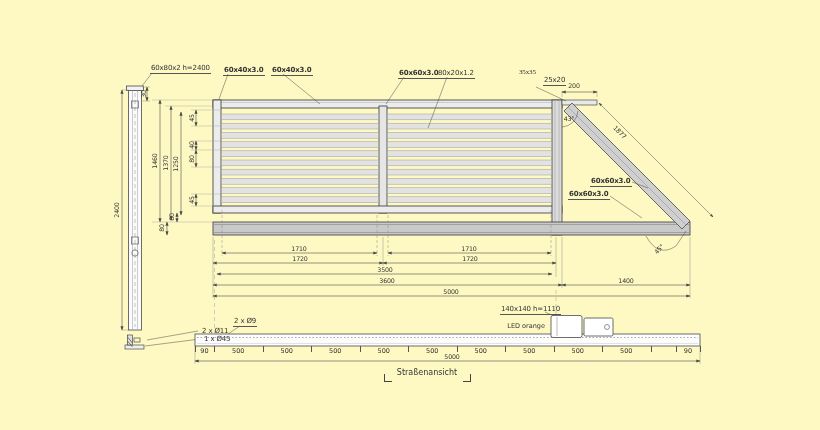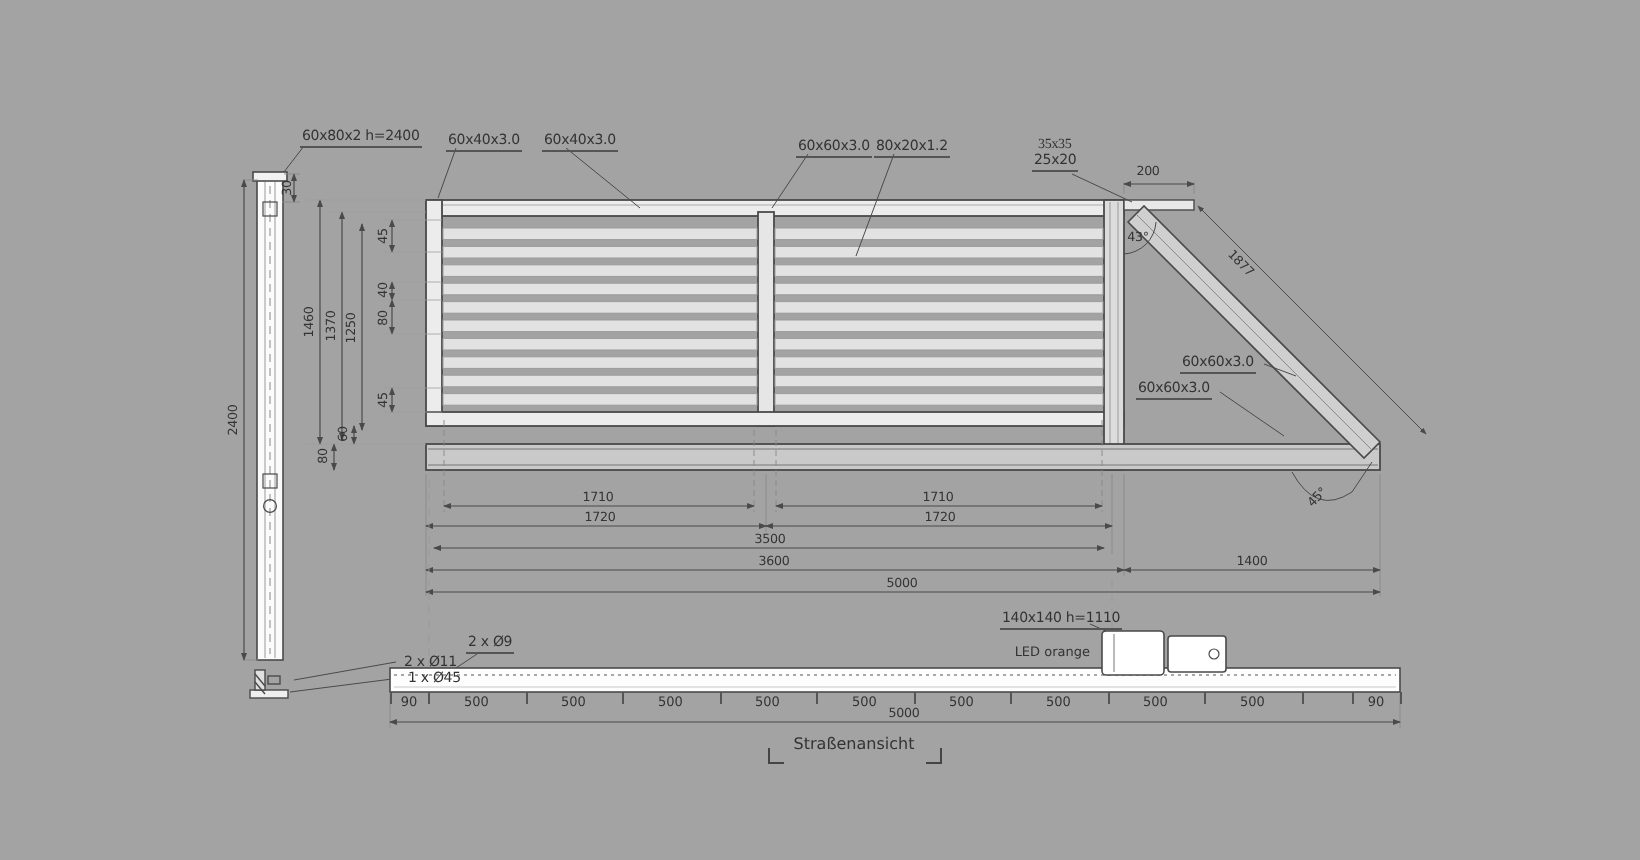--- a/index.html
+++ b/index.html
@@ -1,19 +1,19 @@
 <!DOCTYPE html>
 <html><head>
 <meta charset="utf-8">
 <style>
   html,body{margin:0;padding:0;background:#fff;}
-  .canvas{position:relative;width:820px;height:430px;background:#a3a3a3;overflow:hidden;
+  .canvas{position:relative;width:820px;height:430px;background:#fef9c3;overflow:hidden;
           font-family:"DejaVu Sans",sans-serif;color:#333;}
   .lbl{position:absolute;font-size:7px;line-height:1.15;white-space:nowrap;color:#333;letter-spacing:-0.15px;}
-  .b{font-weight:normal;}
+  .b{font-weight:bold;}
   .shelf{border-bottom:0.8px solid #555;padding:0 1px 0.5px 1px;}
   .ctr{transform:translate(-50%,-50%);}
   .v{transform:translate(-50%,-50%) rotate(-90deg);}
   .r45{transform:translate(-50%,-50%) rotate(45deg);}
   .rn45{transform:translate(-50%,-50%) rotate(-45deg);}
   .s6{font-size:6.3px;}
   .note{position:absolute;font-size:6.5px;line-height:1.2;text-align:right;color:#333;}
   .ruler-wrap{position:absolute;left:0;top:346px;width:820px;height:14px;}
   .ruler-label{position:absolute;top:1px;transform:translateX(-50%);font-size:6.5px;color:#333;}
   .ruler-tick{position:absolute;top:0;height:6px;border-left:0.8px solid #555;}
@@ -191,21 +191,21 @@
     <line x1="195" y1="361" x2="700" y2="361" marker-start="url(#ar)" marker-end="url(#ar)"></line>
   </g>
 </svg>
 
 <div class="lbl shelf" style="left:150px;top:64px;">60x80x2 h=2400</div>
 <div class="lbl b shelf" style="left:223px;top:66px;">60x40x3.0</div>
 <div class="lbl b shelf" style="left:271px;top:66px;">60x40x3.0</div>
 <div class="lbl b shelf" style="left:398px;top:69px;">60x60x3.0</div>
 <div class="lbl shelf" style="left:437px;top:69px;">80x20x1.2</div>
 <div class="lbl" style="left:519px;top:68px;font-family:Liberation Serif, serif;">35x35</div>
-<div class="lbl shelf" style="left:516px;top:76px;">25x20</div>
+<div class="lbl shelf" style="left:543px;top:76px;">25x20</div>
 <div class="lbl b shelf" style="left:590px;top:177px;">60x60x3.0</div>
 <div class="lbl b shelf" style="left:568px;top:190px;">60x60x3.0</div>
 <div class="lbl shelf" style="left:500px;top:305px;">140x140 h=1110</div>
 
 <div class="lbl" style="left:202px;top:327px;">2 x Ø11</div>
 <div class="lbl" style="left:204px;top:335px;">1 x Ø45</div>
 <div class="lbl shelf" style="left:233px;top:317px;">2 x Ø9</div>
 <div class="note" style="left:395px;top:323px;width:150px;">LED orange</div>
 
 <div class="lbl v s6" style="left:117px;top:210px;">2400</div>

